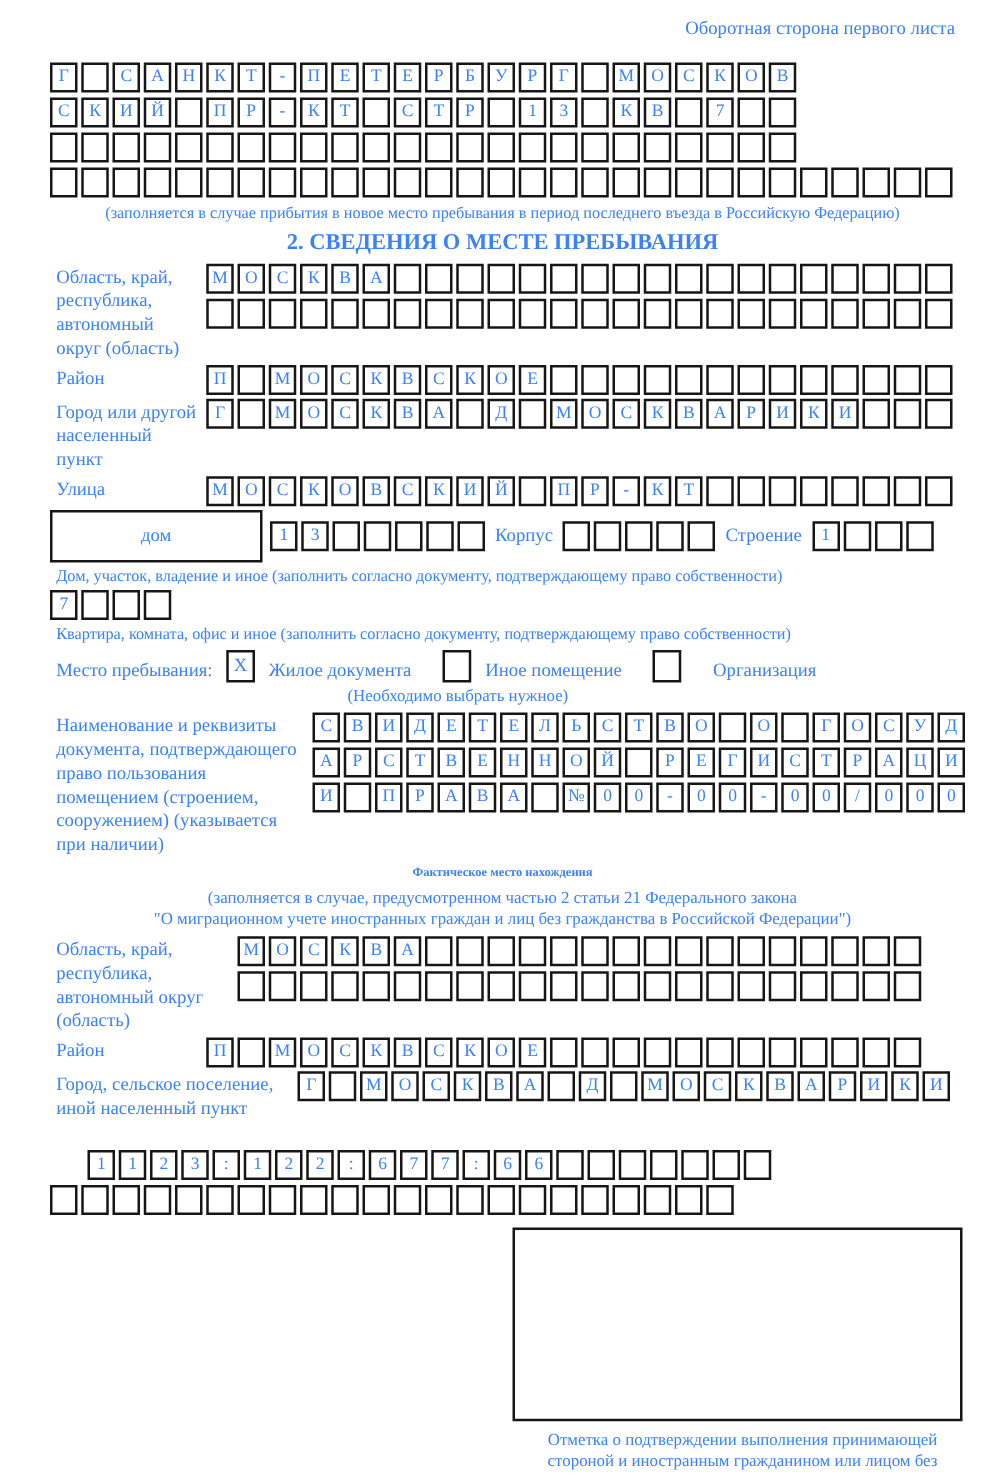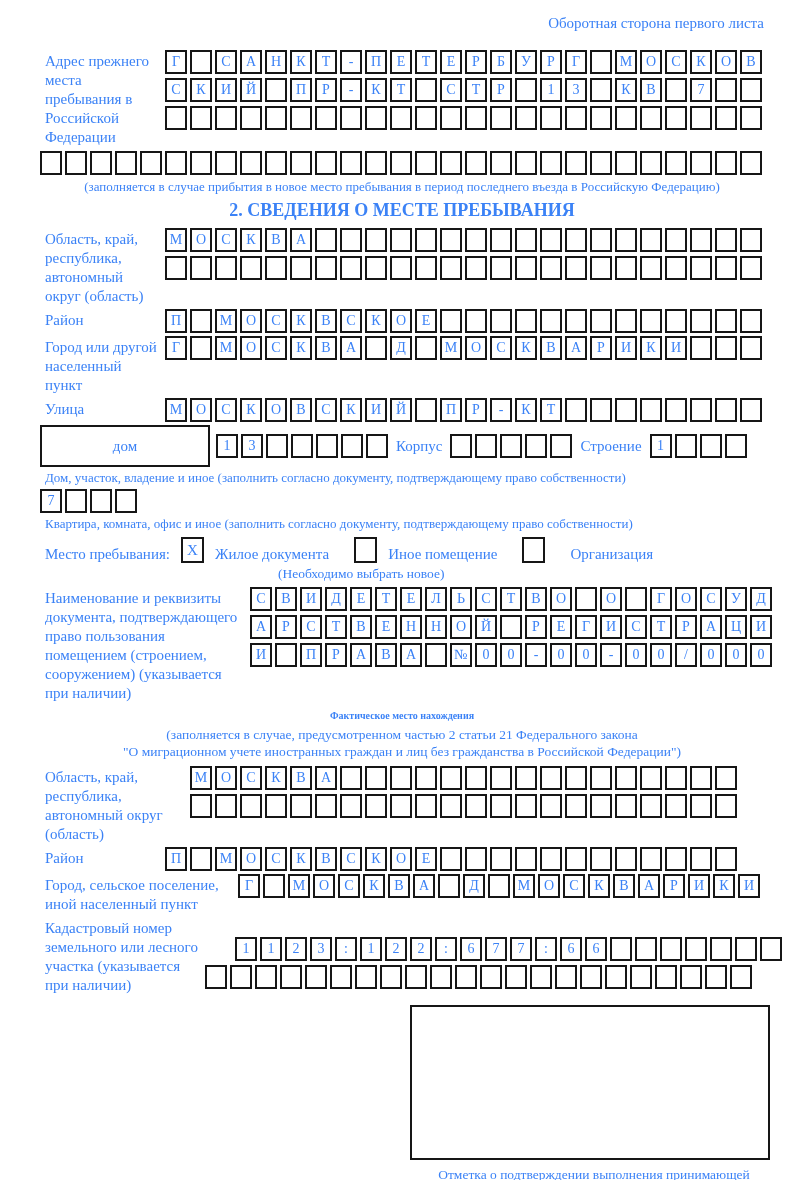--- a/index.html
+++ b/index.html
@@ -43,21 +43,20 @@
   .stamp-caption{width:360px;margin-left:374px;text-align:center;font-size:13.5px;line-height:17px;}
 </style>
 </head>
 <body>
 
 <div class="page">
 
   <div class="header-note">Оборотная сторона первого листа</div>
 
   <div class="field mt18">
-    <div class="label w125">Адрес прежнего места пребывания в Российской Федерации</div>
     <div class="grids">
       <div class="grid">
           <span class="cell">Г</span>
           <span class="cell"></span>
           <span class="cell">С</span>
           <span class="cell">А</span>
           <span class="cell">Н</span>
           <span class="cell">К</span>
           <span class="cell">Т</span>
           <span class="cell">-</span>
@@ -356,21 +355,21 @@
 
   <div class="stay-row">
     <span>Место пребывания:</span>
     <span class="checkbox">X</span>
     <span>Жилое документа</span>
     <span class="checkbox gap-lg"></span>
     <span>Иное помещение</span>
     <span class="checkbox gap-lg"></span>
     <span class="gap-lg">Организация</span>
   </div>
-  <div class="stay-note">(Необходимо выбрать новое)</div>
+  <div class="stay-note">(Необходимо выбрать нужное)</div>
 
   <div class="field">
     <div class="label w210">Наименование и реквизиты документа, подтверждающего право пользования помещением (строением, сооружением) (указывается при наличии)</div>
     <div class="grids">
       <div class="grid">
           <span class="cell">С</span>
           <span class="cell">В</span>
           <span class="cell">И</span>
           <span class="cell">Д</span>
           <span class="cell">Е</span>
@@ -548,21 +547,20 @@
         <span class="cell">В</span>
         <span class="cell">А</span>
         <span class="cell">Р</span>
         <span class="cell">И</span>
         <span class="cell">К</span>
         <span class="cell">И</span>
       </div>
   </div>
 
   <div class="field">
-    <div class="label w165">Кадастровый номер земельного или лесного участка (указывается при наличии)</div>
     <div class="grids cad-grids">
       <div class="grid cad-row1">
           <span class="cell">1</span>
           <span class="cell">1</span>
           <span class="cell">2</span>
           <span class="cell">3</span>
           <span class="cell">:</span>
           <span class="cell">1</span>
           <span class="cell">2</span>
           <span class="cell">2</span>

